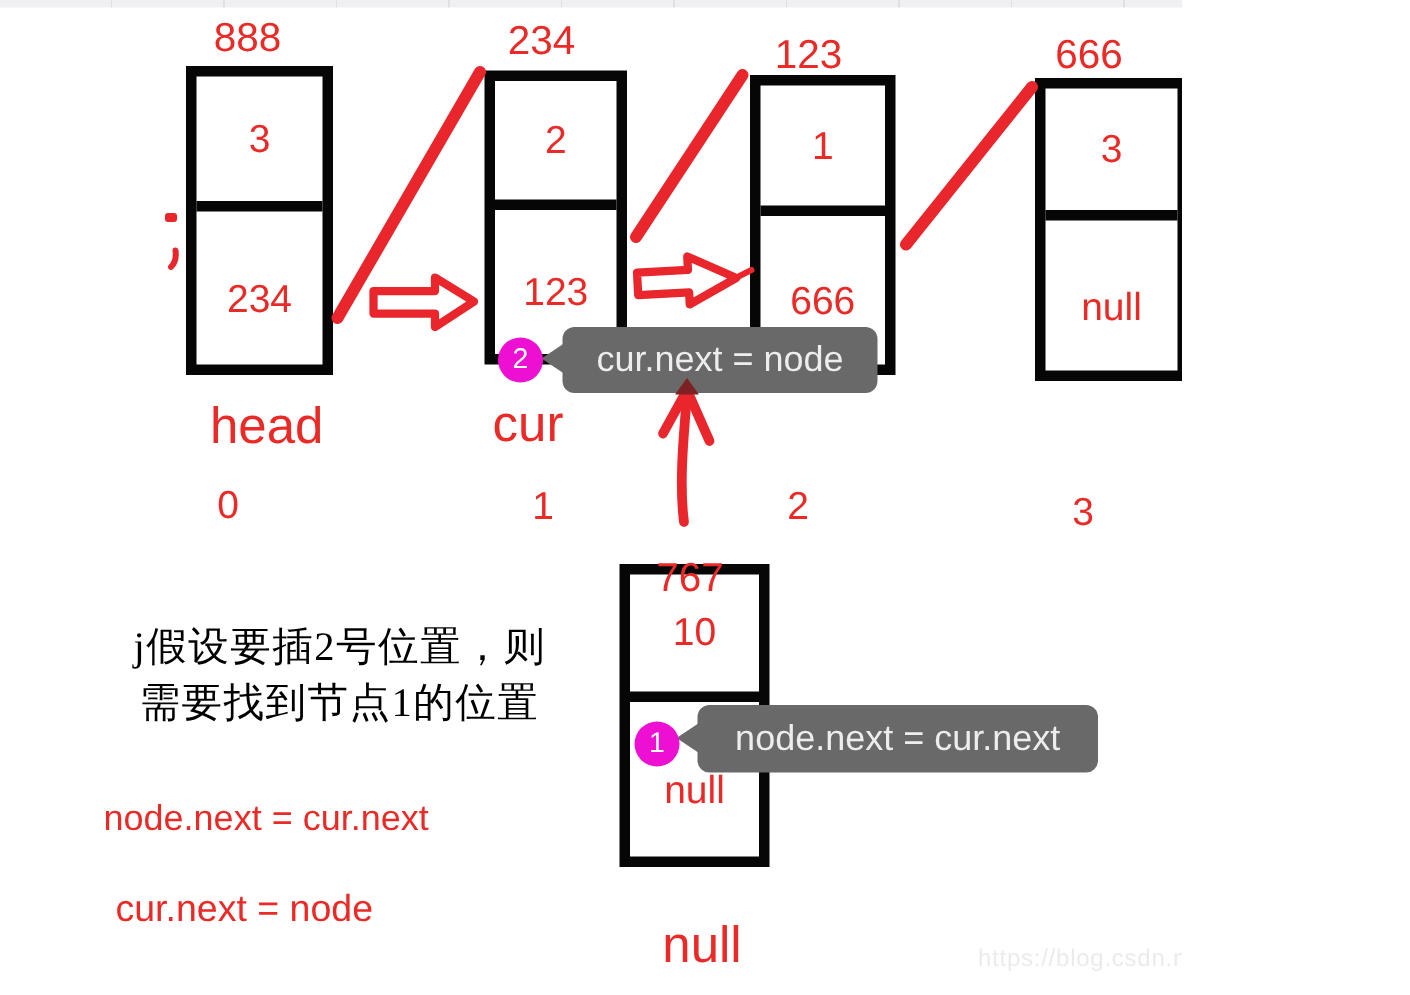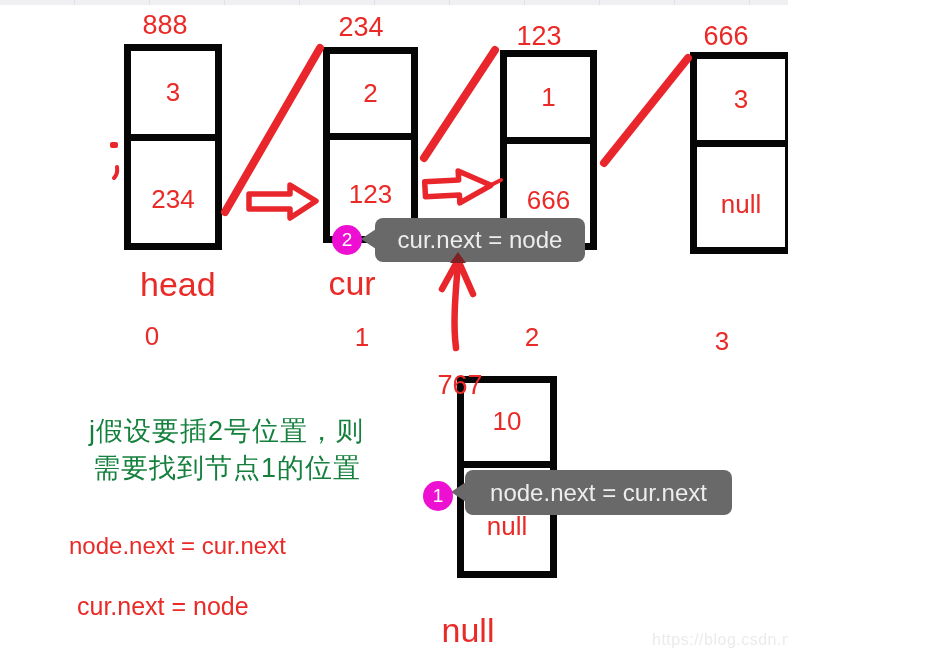--- a/index.html
+++ b/index.html
@@ -11,21 +11,21 @@
   .lnode{position:absolute;border:7px solid #060606;background:#fff;box-sizing:border-box;
          display:flex;flex-direction:column;z-index:1;}
   .cell{display:flex;align-items:center;justify-content:center;font-size:26px;color:#ea2a27;box-sizing:border-box;}
   .cell-top{height:47%;border-bottom:7px solid #060606;}
   .cell-bottom{flex:1;padding-top:14px;}
   
   .rlabel{position:absolute;color:#ea2a27;text-align:center;z-index:2;white-space:nowrap;}
   .addr{font-size:27px;}
   .ptr{font-size:34px;}
   .idx{font-size:26px;}
-  .ann{position:absolute;color:#15803d;font-size:27px;letter-spacing:1px;z-index:2;white-space:nowrap;}
+  .ann{position:absolute;color:#000000;font-size:27px;letter-spacing:1px;z-index:2;white-space:nowrap;font-family:Liberation Serif, serif;}
   .codeline{position:absolute;color:#ea2a27;z-index:2;white-space:nowrap;}
   
   .tooltip{position:absolute;background:#696969;color:#ededed;border-radius:8px;
            display:flex;align-items:center;justify-content:center;font-size:24px;z-index:3;}
   .caret{position:absolute;width:0;height:0;border-top:10px solid transparent;
          border-bottom:10px solid transparent;border-right:15px solid #696969;}
   .badge{position:absolute;width:30px;height:30px;border-radius:50%;background:#ee10d2;color:#fff;
          font-size:19px;display:flex;align-items:center;justify-content:center;z-index:4;}
   .svg-overlay{position:absolute;left:0;top:0;width:940px;height:663px;z-index:5;pointer-events:none;}
   .watermark{position:absolute;left:652px;top:631px;font-size:16px;color:#ebebeb;
@@ -72,21 +72,21 @@
   </div>
   <div class="lnode" style="left:690px;top:52px;width:102px;height:202px;">
     <div class="cell cell-top">
         <span>3</span>
       </div>
     <div class="cell cell-bottom">
         <span>null</span>
       </div>
   </div>
 
-  <div class="lnode" style="left:413px;top:376px;width:100px;height:202px;margin-left:44px;">
+  <div class="lnode" style="left:413px;top:376px;width:100px;height:202px;">
     <div class="cell cell-top" style="height:45%;">
         <span>10</span>
       </div>
     <div class="cell cell-bottom">
         <span>null</span>
       </div>
   </div>
 
   <div class="rlabel ptr" style="left:140px;top:265px;width:64px;">head</div>
   <div class="rlabel ptr" style="left:328px;top:264px;width:48px;">cur</div>

